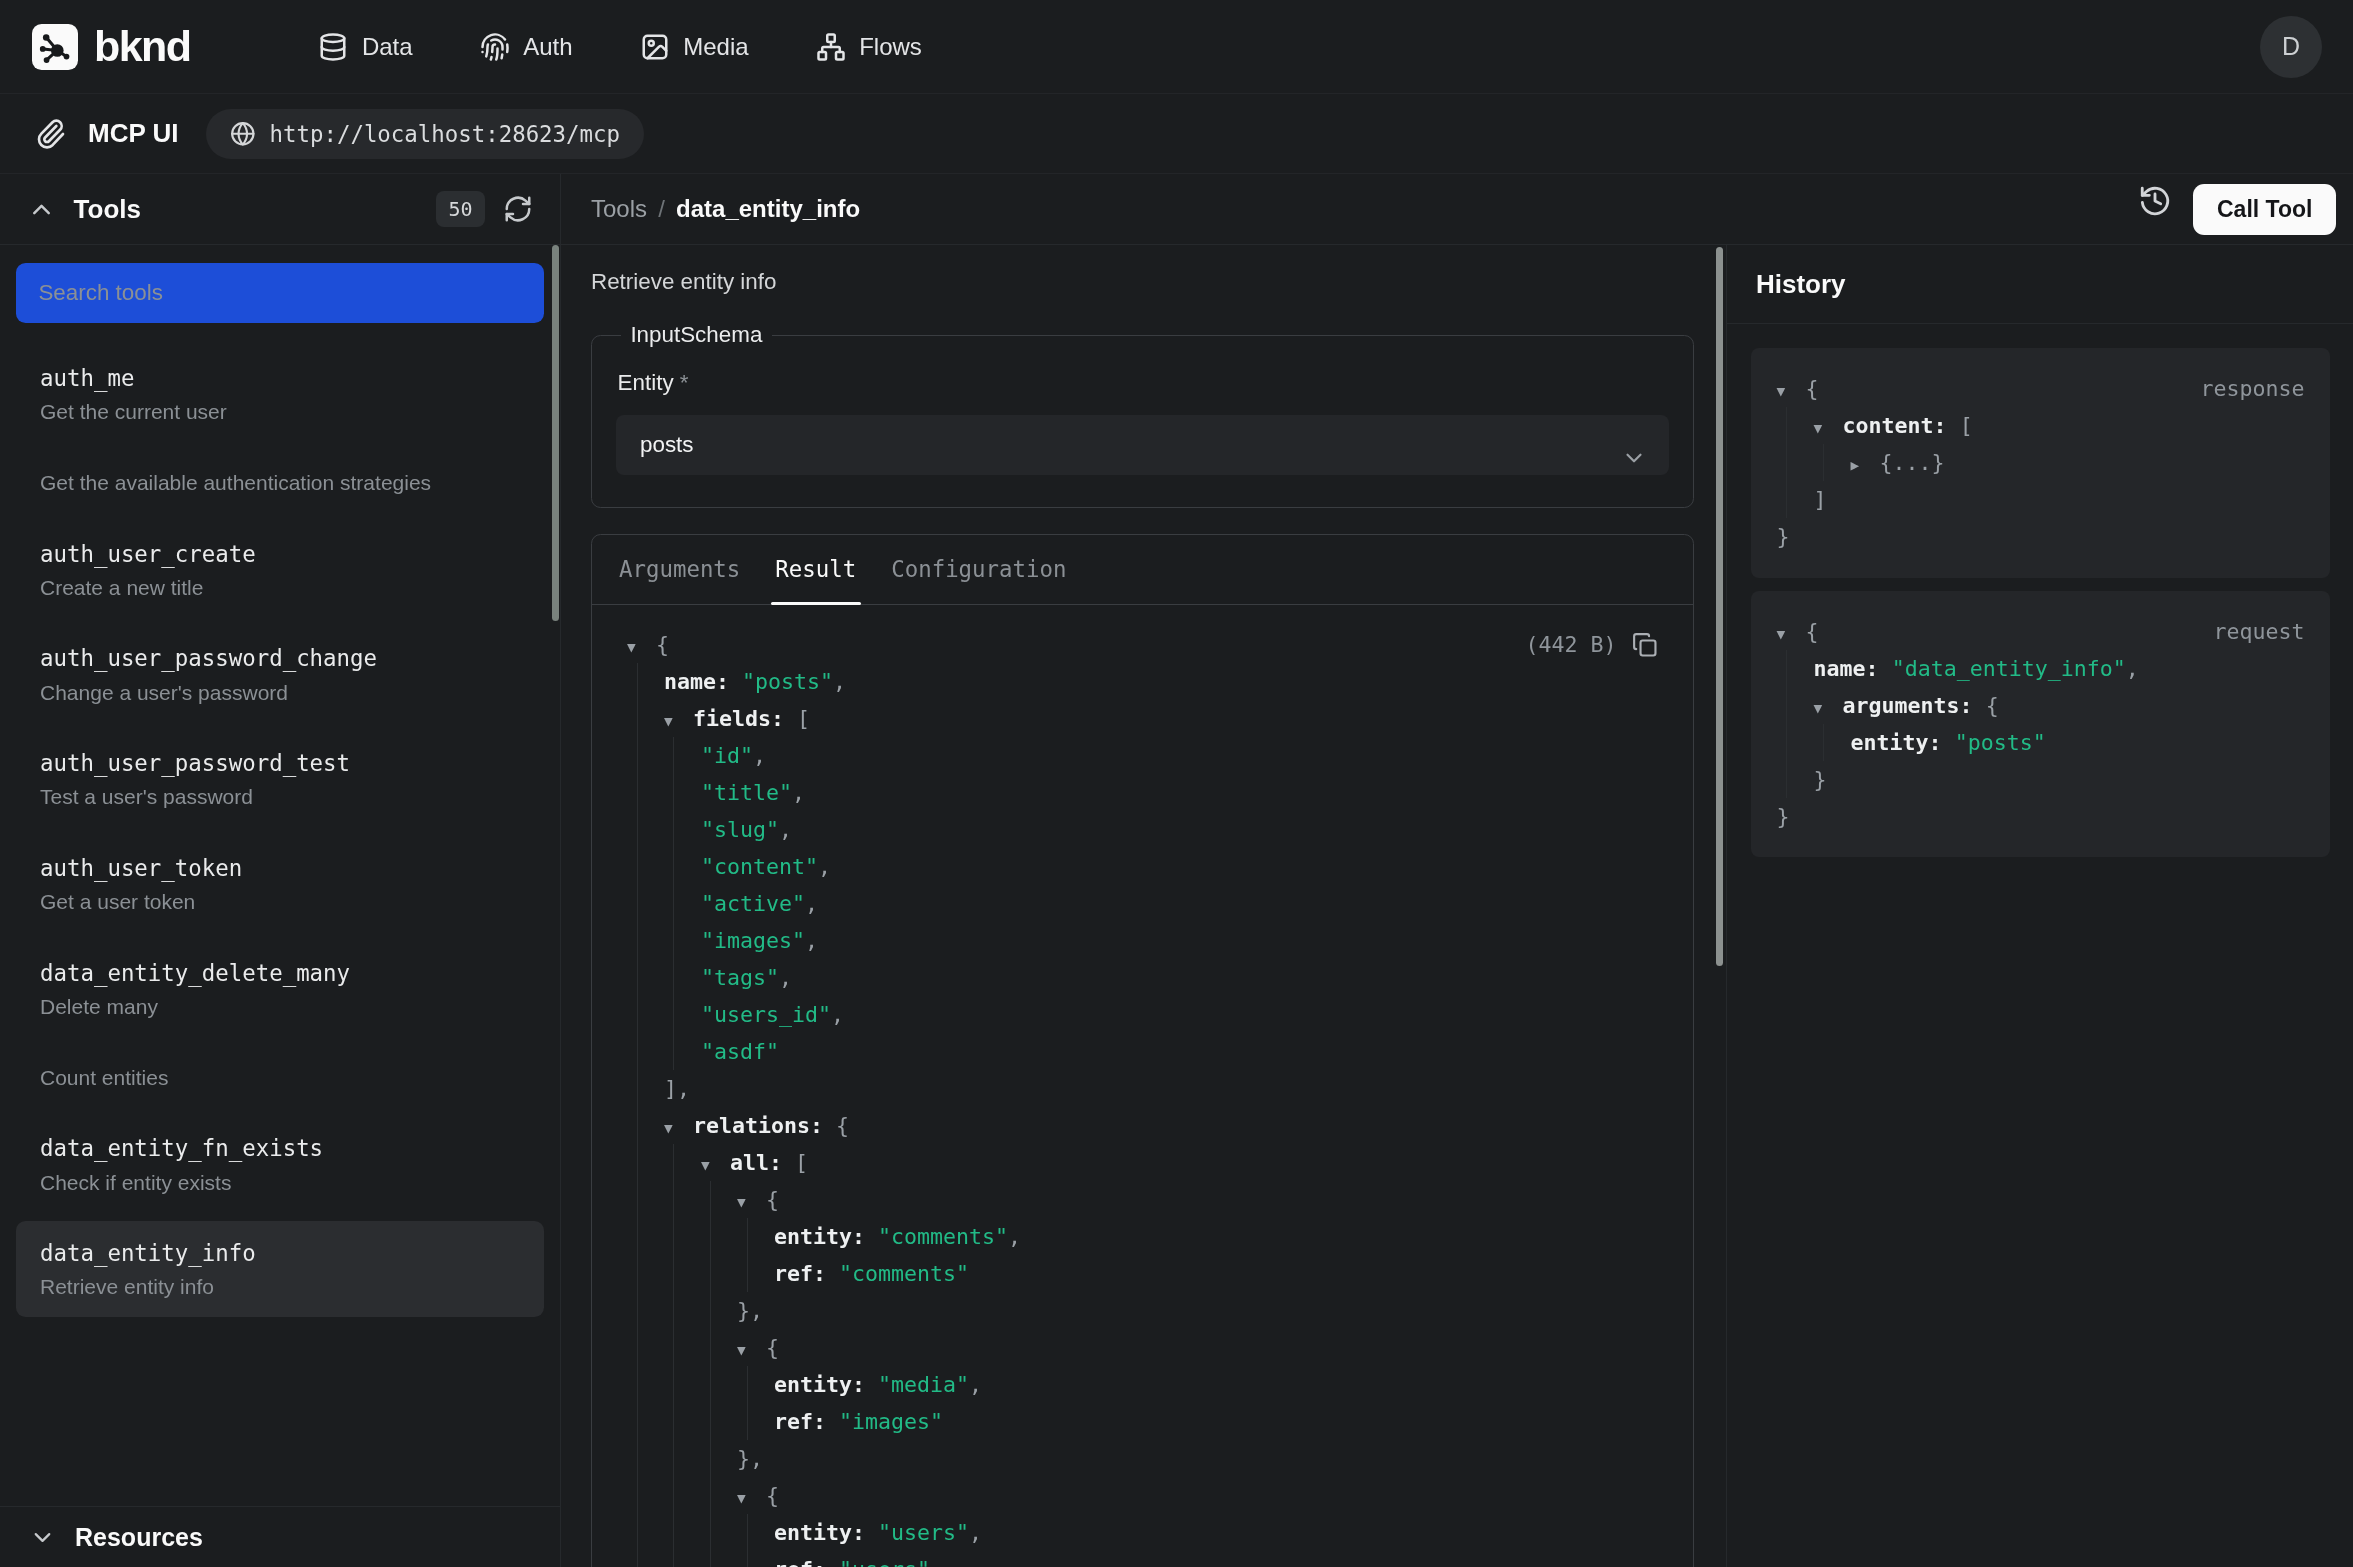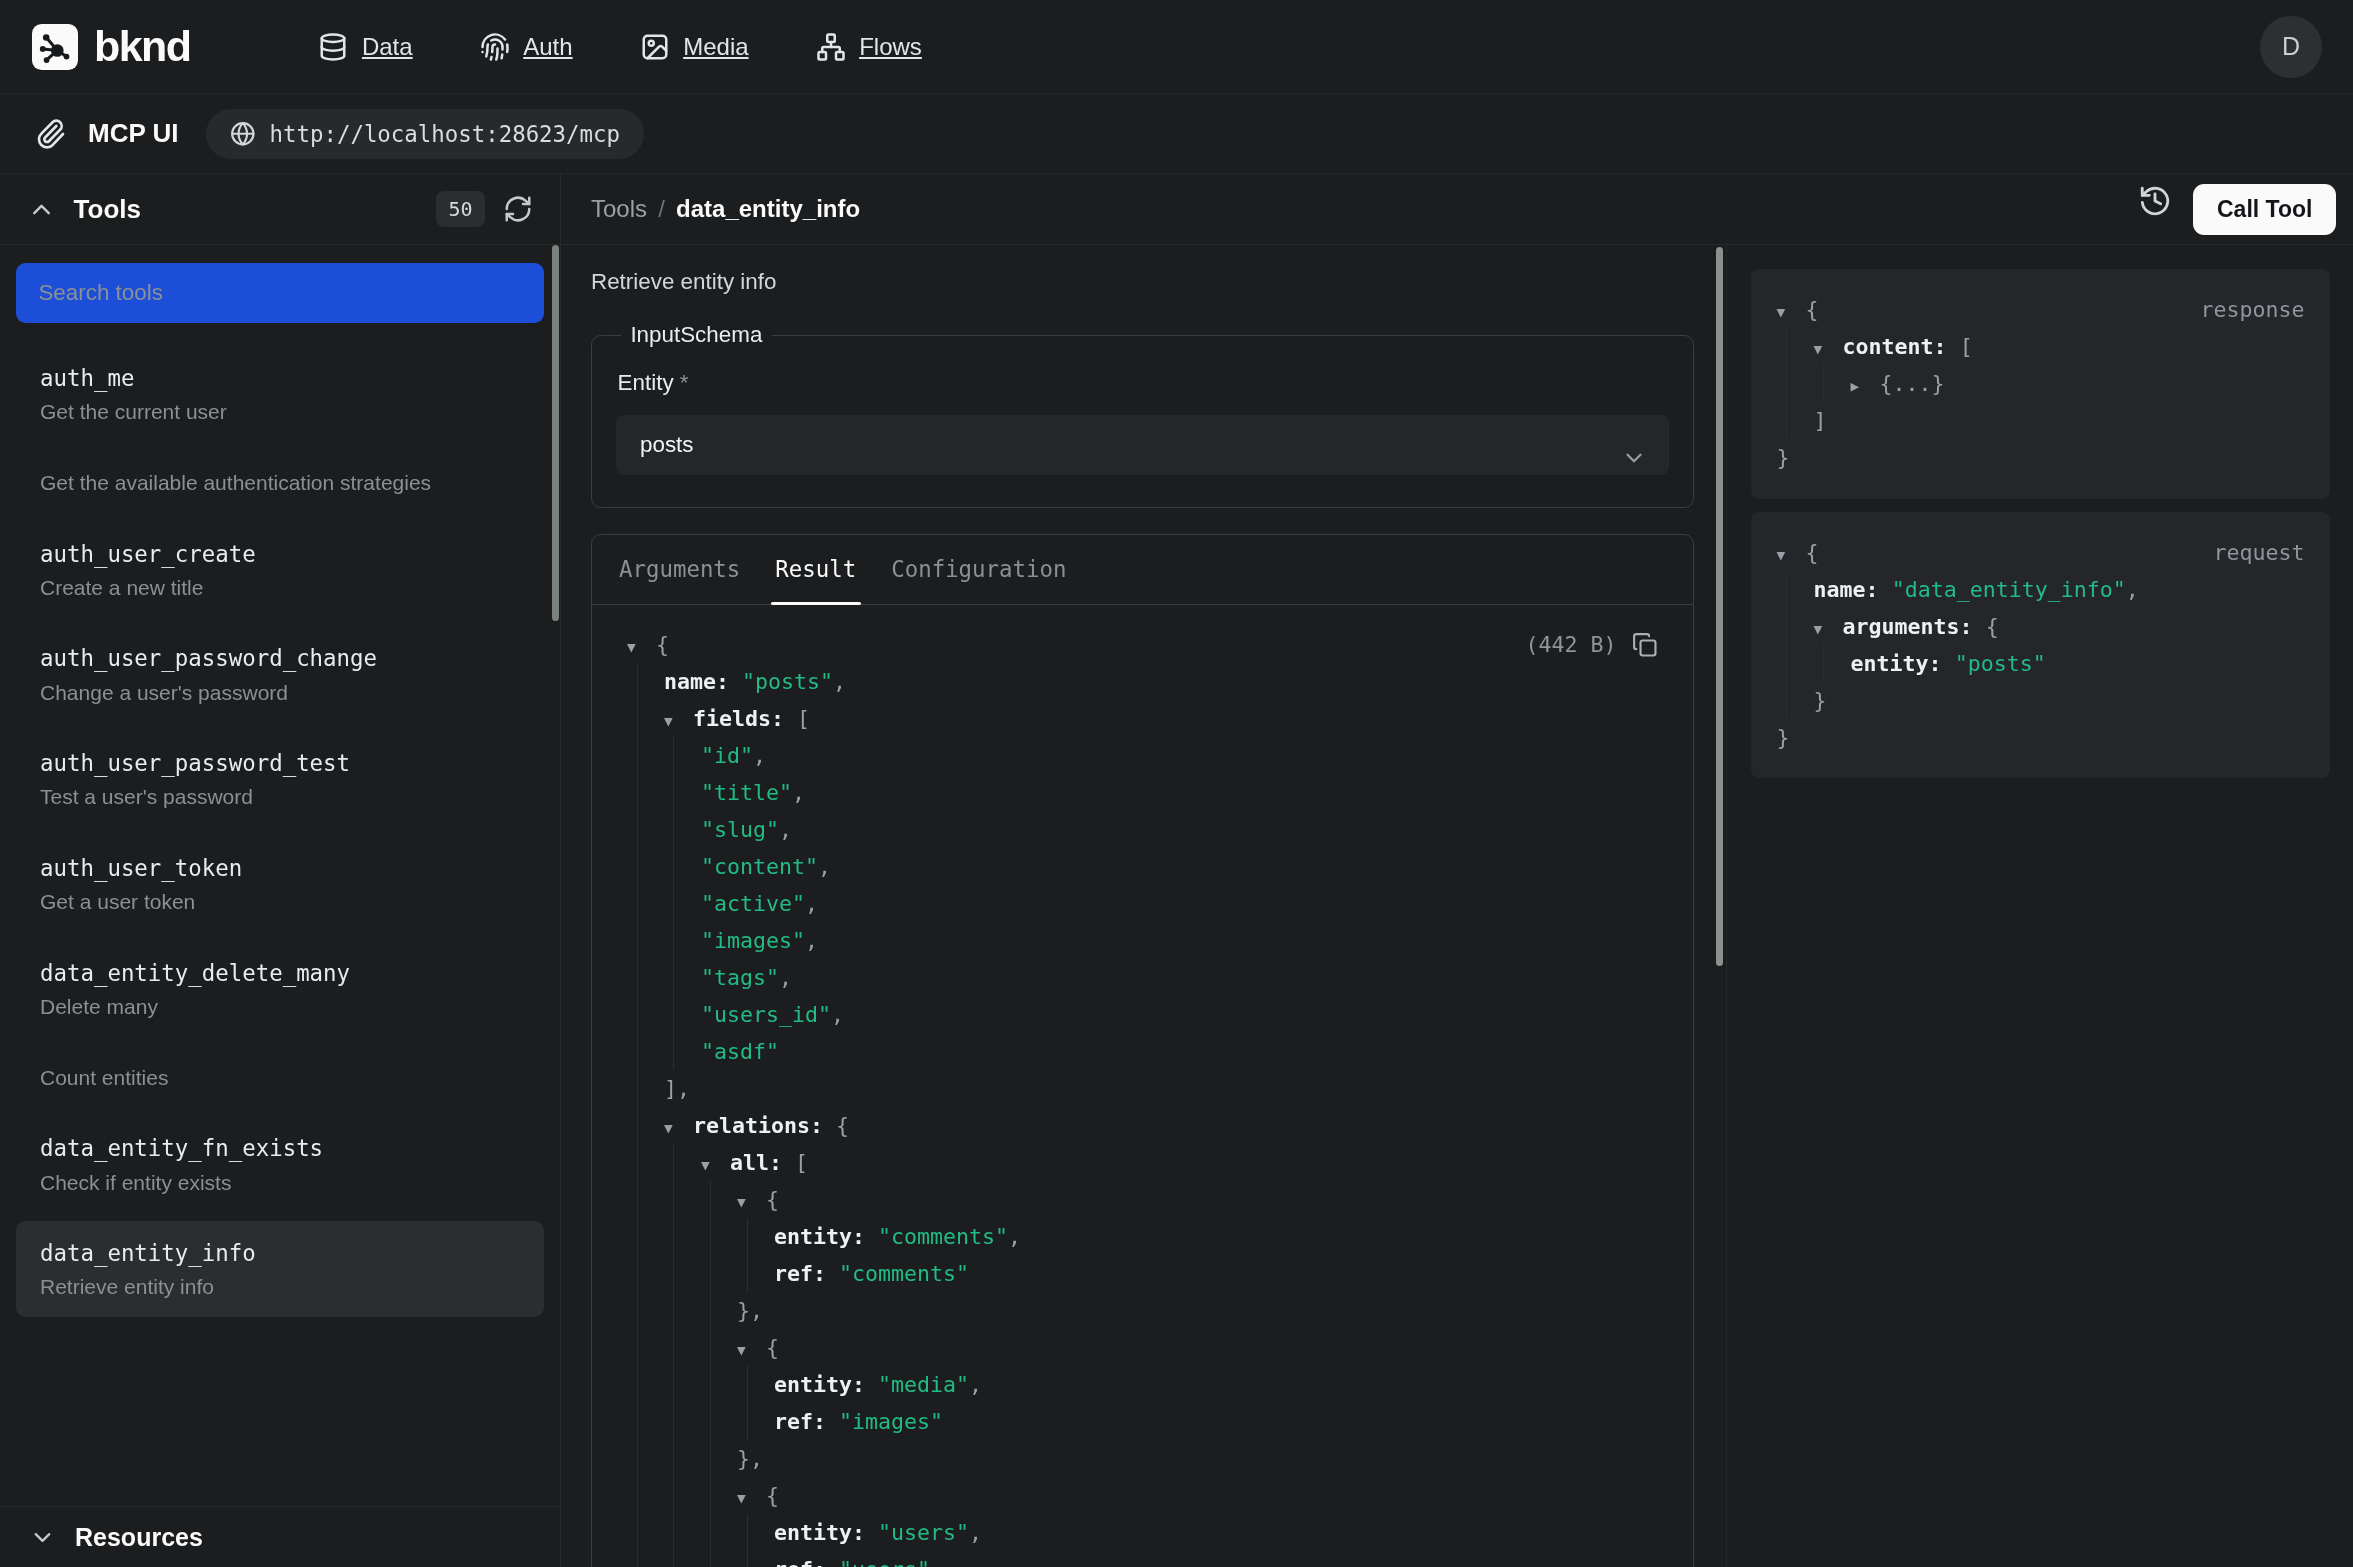--- a/index.html
+++ b/index.html
@@ -12,21 +12,21 @@
   svg { display:block; }
 
   .page { width:2354px; height:1568px; display:flex; flex-direction:column; background:#1b1d1f; }
 
   
   .topnav { height:94px; flex:none; display:flex; align-items:center; padding:0 32px; border-bottom:0.8px solid #232528; }
   .brand { display:flex; align-items:center; gap:16px; }
   .brand-icon svg { width:46px; height:46px; }
   .brand-text { font-size:43px; font-weight:800; color:#fafafa; letter-spacing:-1.6px; }
   .nav-items { display:flex; align-items:center; gap:67px; margin-left:128px; }
-  .nav-item { display:flex; align-items:center; gap:13.6px; color:#e4e5e7; font-size:24px; font-weight:500; cursor:pointer;text-decoration:underline; }
+  .nav-item { display:flex; align-items:center; gap:13.6px; color:#e4e5e7; font-size:24px; font-weight:500; cursor:pointer; }
   .nav-item svg { width:30px; height:30px; color:#e4e5e7; }
   .avatar { margin-left:auto; width:62px; height:62px; border-radius:50%; background:#2d3033; display:flex; align-items:center; justify-content:center; color:#cdd0d3; font-size:25px; font-weight:500; }
 
   
   .mcpbar { height:80px; flex:none; display:flex; align-items:center; padding:0 35px; border-bottom:0.8px solid #232528; }
   .mcp-icon svg { width:32px; height:32px; color:#e4e5e7; }
   .mcp-title { font-size:26px; font-weight:700; color:#fafafa; margin:0 27px 0 21px; }
   .url-pill { display:flex; align-items:center; gap:14.4px; background:#27292c; border-radius:798px; padding:0 24px; height:50px; }
   .url-pill svg { width:25.6px; height:25.6px; color:#d5d7d9; }
   .url-text { font-family:"DejaVu Sans Mono", monospace; font-size:22.4px; color:#dadcde; }
@@ -358,20 +358,23 @@
                 <div class="jrow" style="padding-left: 110px;"><span class="jguide" style="left: 9.6px;"></span><span class="jguide" style="left: 46px;"></span><span class="jguide" style="left: 83px;"></span><span class="jarrow">▼</span><span class="jpunct">{</span></div>
                 <div class="jrow" style="padding-left: 147px;"><span class="jguide" style="left: 9.6px;"></span><span class="jguide" style="left: 46px;"></span><span class="jguide" style="left: 83px;"></span><span class="jguide" style="left: 120px;"></span><span class="jkey">entity:</span> <span class="jstr">"users"</span><span class="jpunct">,</span></div>
                 <div class="jrow" style="padding-left: 147px;"><span class="jguide" style="left: 9.6px;"></span><span class="jguide" style="left: 46px;"></span><span class="jguide" style="left: 83px;"></span><span class="jguide" style="left: 120px;"></span><span class="jkey">ref:</span> <span class="jstr">"users"</span></div>
               </div>
           </div>
 
           <div class="main-scrollbar"></div>
         </section>
 
         <aside class="history">
+          <div class="history-header">
+            <span class="history-title">History</span>
+          </div>
           <div class="history-body" id="history-cards">
               <div class="hcard">
                 <div class="jrow" style="padding-left: 0px;"><span class="jarrow">▼</span><span class="jpunct">{</span><span class="jmeta"><span>response</span></span></div>
                 <div class="jrow" style="padding-left: 37px;"><span class="jguide" style="left: 9.6px;"></span><span class="jarrow">▼</span><span class="jkey">content:</span> <span class="jpunct">[</span></div>
                 <div class="jrow" style="padding-left: 74px;"><span class="jguide" style="left: 9.6px;"></span><span class="jguide" style="left: 46px;"></span><span class="jarrow">▶</span><span class="jpunct">{...}</span></div>
                 <div class="jrow" style="padding-left: 37px;"><span class="jguide" style="left: 9.6px;"></span><span class="jpunct">]</span></div>
                 <div class="jrow" style="padding-left: 0px;"><span class="jpunct">}</span></div>
               </div>
               <div class="hcard">
                 <div class="jrow" style="padding-left: 0px;"><span class="jarrow">▼</span><span class="jpunct">{</span><span class="jmeta"><span>request</span></span></div>

